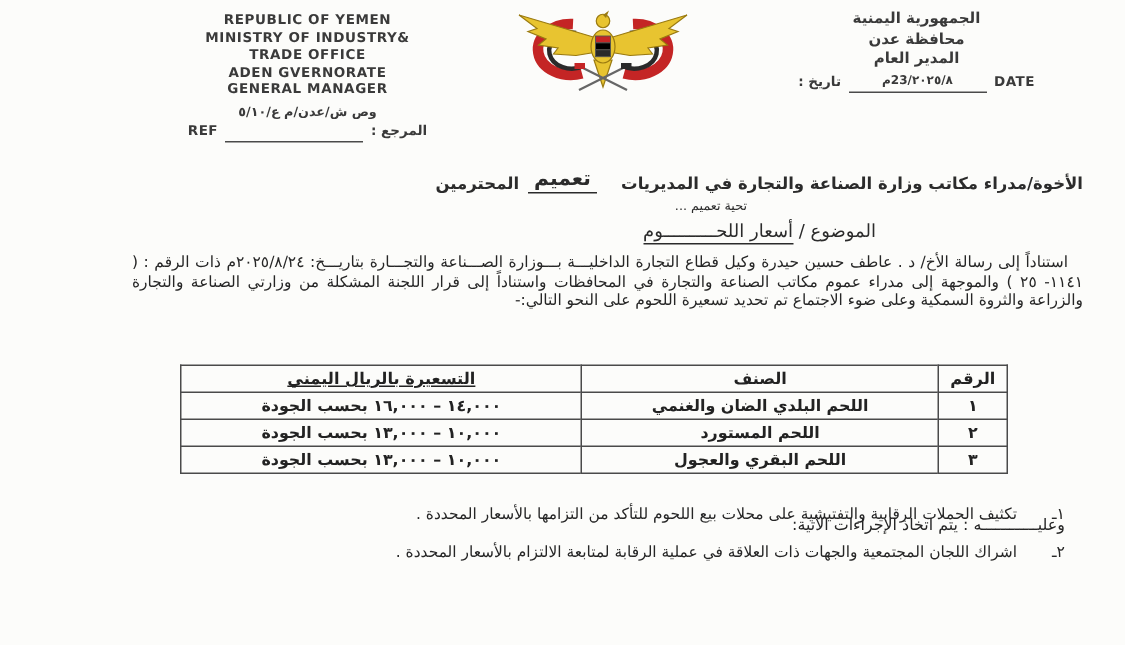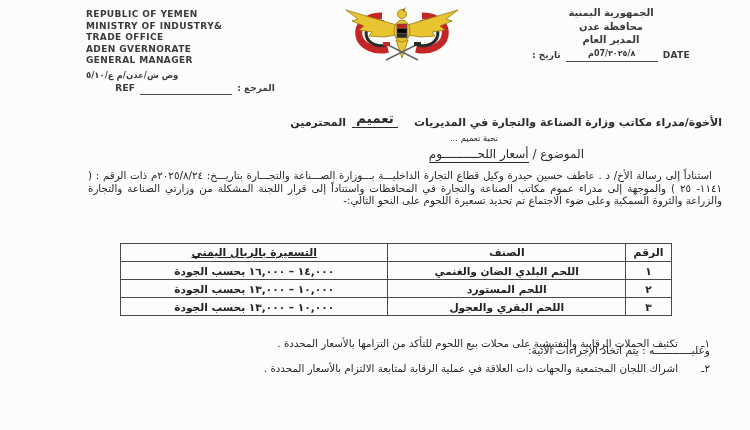--- a/index.html
+++ b/index.html
@@ -14,21 +14,21 @@
   }
   html,body{margin:0;padding:0;background:#e9e9e9;}
   .page{
     position:relative;width:750px;height:430px;margin:0 auto;
     background:var(--paper);color:var(--ink);
     font-family:"DejaVu Sans","Liberation Sans",sans-serif;
     overflow:hidden;
   }
   
   .lh-en{
-    position:absolute;left:86px;top:9px;width:218px;text-align:left;
+    position:absolute;left:96px;top:9px;width:218px;text-align:center;
     font-size:9px;font-weight:bold;line-height:11.5px;color:var(--ink-soft);
     letter-spacing:.4px;
   }
   .lh-ar{
     position:absolute;left:492px;top:6px;width:238px;text-align:center;
     font-size:10px;font-weight:bold;line-height:13.5px;color:var(--ink-soft);
     direction:rtl;
   }
   .ref-code{direction:rtl;font-size:8.5px;margin-top:3px;letter-spacing:0;}
   .ref-row,.date-row{
@@ -156,21 +156,21 @@
     </svg>
   </div>
 
   <div class="lh-ar">
     <div>الجمهورية اليمنية</div>
     <div>محافظة عدن</div>
     <div>المدير العام</div>
     <div class="date-row">
       <span>DATE</span>
       <span class="rule-line">
-        <span class="date-over">٢٠٢٥/٨/07م</span>
+        <span class="date-over">٢٠٢٥/٨/23م</span>
       </span>
       <span class="ar-label">تاريخ :</span>
     </div>
   </div>
 
   <div class="doc-title">
     <span>تعميم</span>
   </div>
 
   <div class="addressee">

